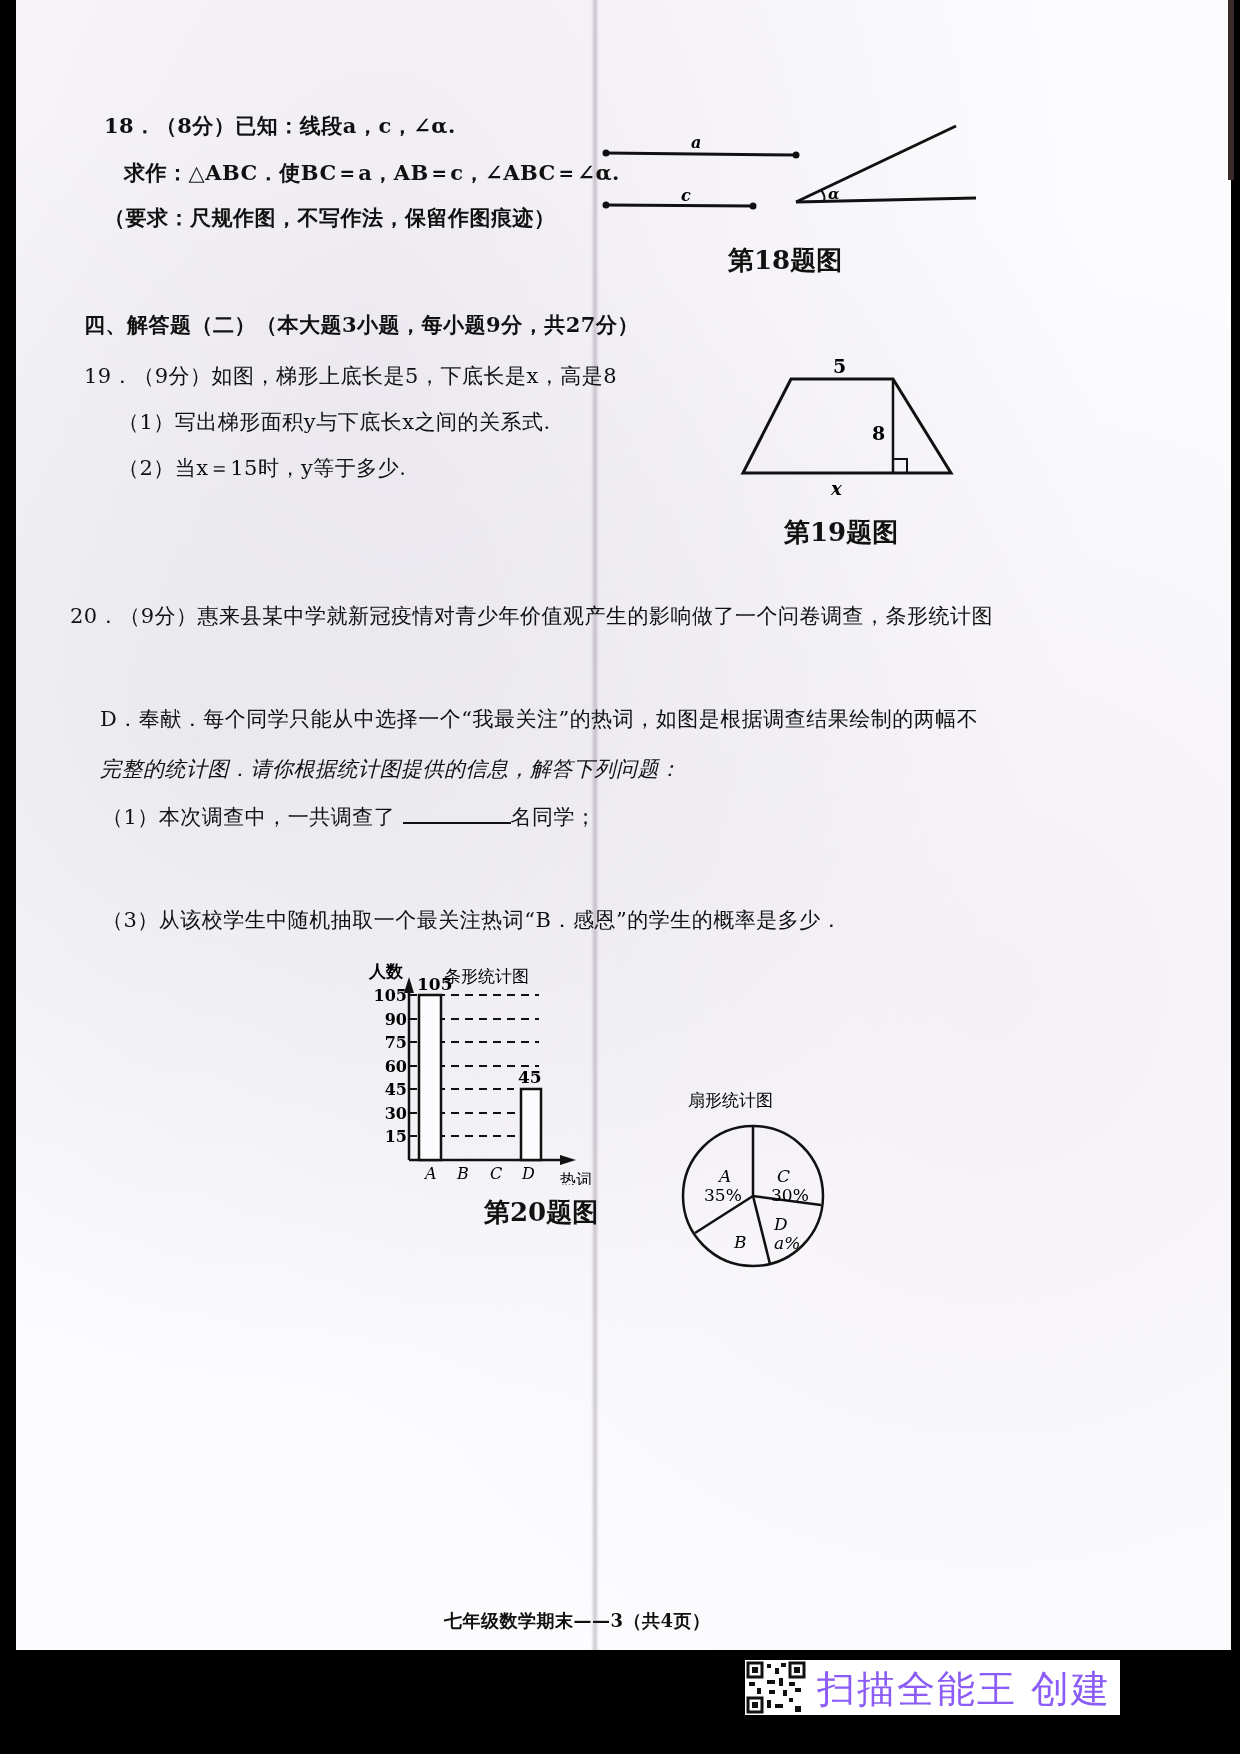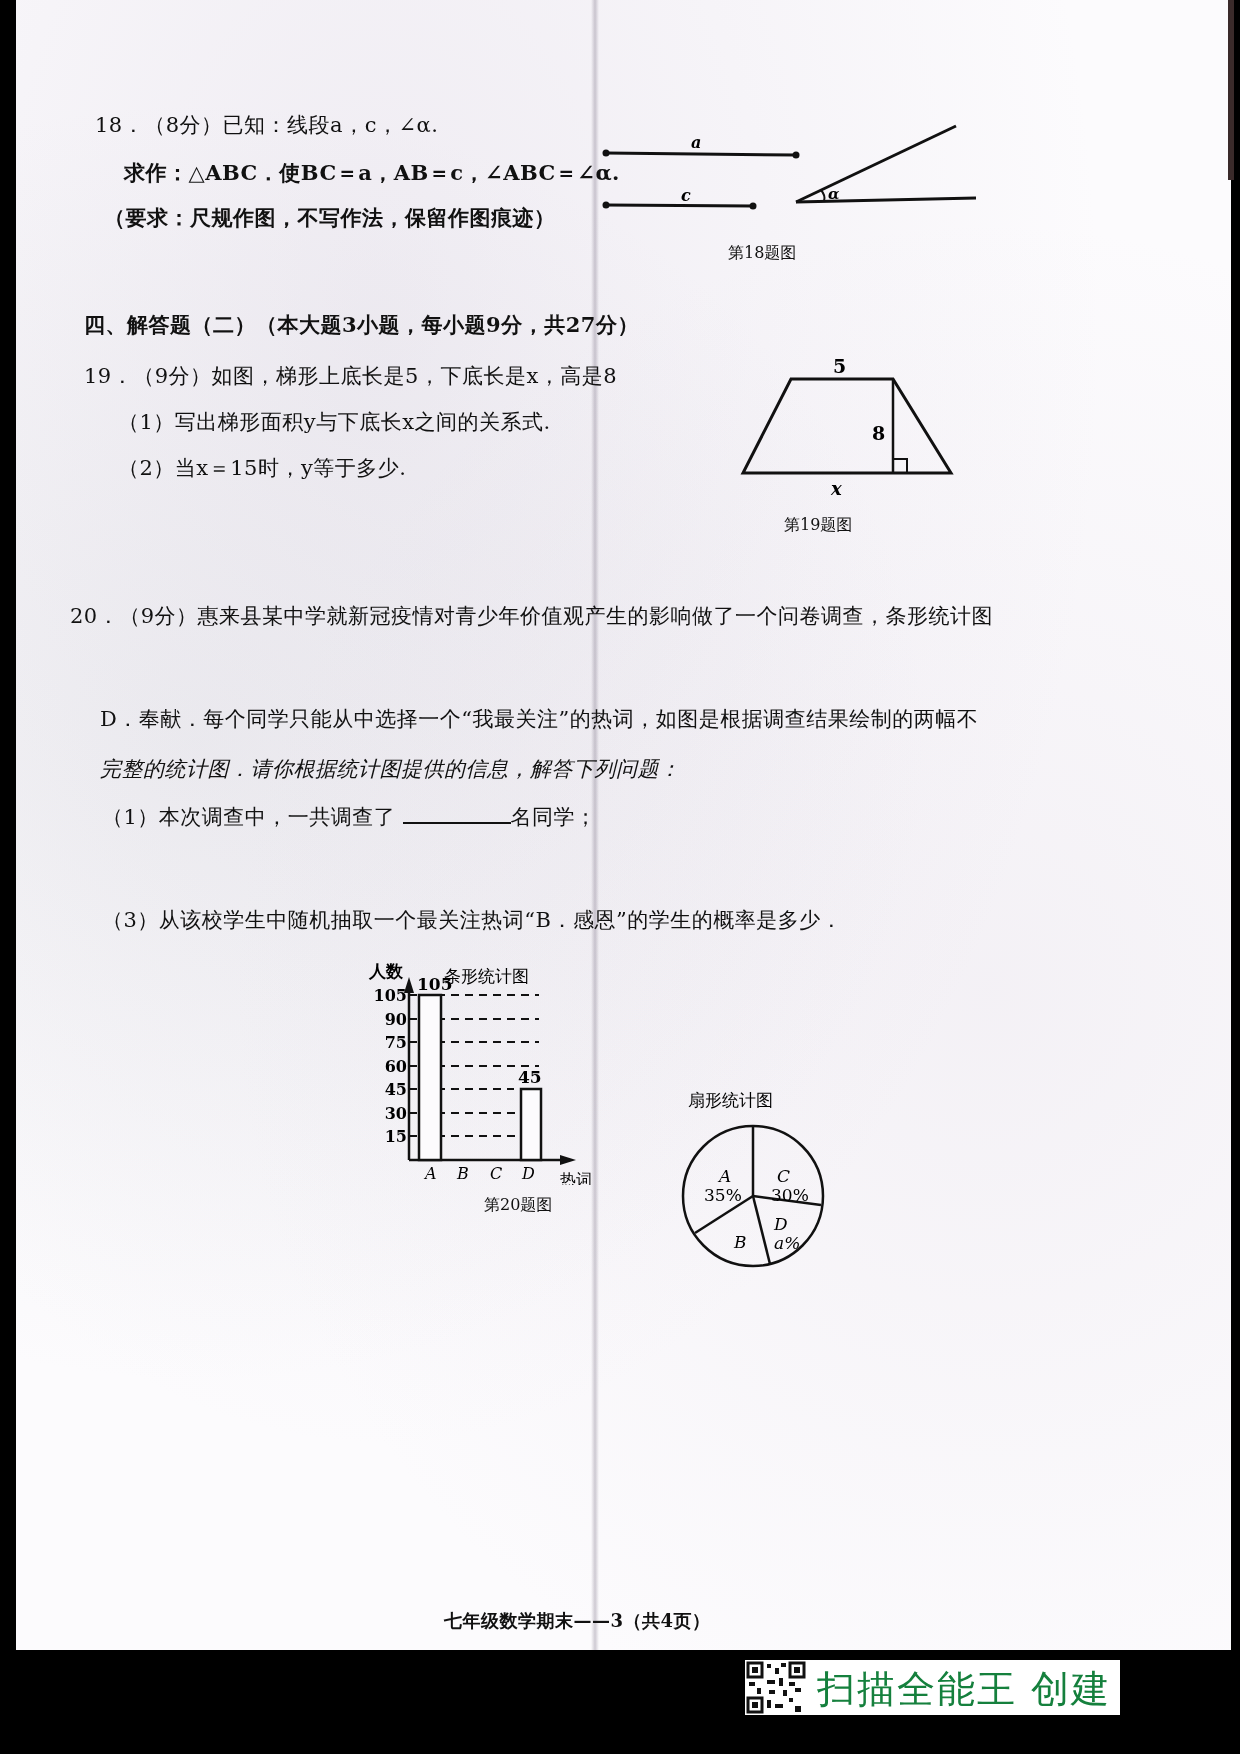--- a/index.html
+++ b/index.html
@@ -21,36 +21,36 @@
     position:absolute; left:575px; top:0; width:8px; height:1650px;
     background:linear-gradient(90deg, rgba(150,140,160,0) 0%, rgba(120,110,130,0.35) 50%, rgba(150,140,160,0) 100%);
   }
   .right-edge {
     position:absolute; left:1212px; top:0; width:6px; height:180px;
     background:#3a2a2a;
   }
   .txt { position:absolute; white-space:nowrap; font-size:21px; line-height:1; letter-spacing:0.5px; }
   .bold { font-weight:bold; }
   .blank { display:inline-block; border-bottom:2px solid #111; height:18px; vertical-align:baseline; }
-  .cap { position:absolute; font-size:16px; font-weight:normal; white-space:nowrap; }
+  .cap { position:absolute; font-size:26px; font-weight:bold; white-space:nowrap; }
   svg text { font-family:"DejaVu Serif","Liberation Serif",serif; }
   .footer-bar {
     position:absolute; left:745px; top:1660px; width:375px; height:55px; background:#ffffff;
   }
   .qr { position:absolute; left:0; top:0; width:62px; height:55px; }
-  .wm { position:absolute; left:72px; top:4px; font-family:"DejaVu Sans","Liberation Sans",sans-serif; font-size:38px; color:#15803d; letter-spacing:2px; white-space:nowrap; }
+  .wm { position:absolute; left:72px; top:4px; font-family:"DejaVu Sans","Liberation Sans",sans-serif; font-size:38px; color:#8b5cf6; letter-spacing:2px; white-space:nowrap; }
 </style>
 </head>
 <body>
 
 <div class="page">
   <div class="fold"></div>
   <div class="right-edge"></div>
 
-  <div class="txt" style="left:79px;top:115px;">
+  <div class="txt" style="left:88px;top:115px;font-weight:bold;">
     <span>18．</span><span>（8分）</span><span>已知：线段a，c，∠α.</span>
   </div>
   <div class="txt bold" style="left:88px;top:207px;">（要求：尺规作图，不写作法，保留作图痕迹）</div>
   <div class="txt bold" style="left:108px;top:162px;">求作：△ABC．使BC＝a，AB＝c，∠ABC＝∠α.</div>
 
   <svg style="position:absolute;left:580px;top:120px;" width="400" height="110">
     <line x1="10" y1="33" x2="200" y2="35" stroke="#111" stroke-width="3"></line>
     <circle cx="10" cy="33" r="3.5" fill="#111"></circle>
       <circle cx="200" cy="35" r="3.5" fill="#111"></circle>
     <text x="95" y="28" font-size="16" font-style="italic" font-weight="bold">a</text>

